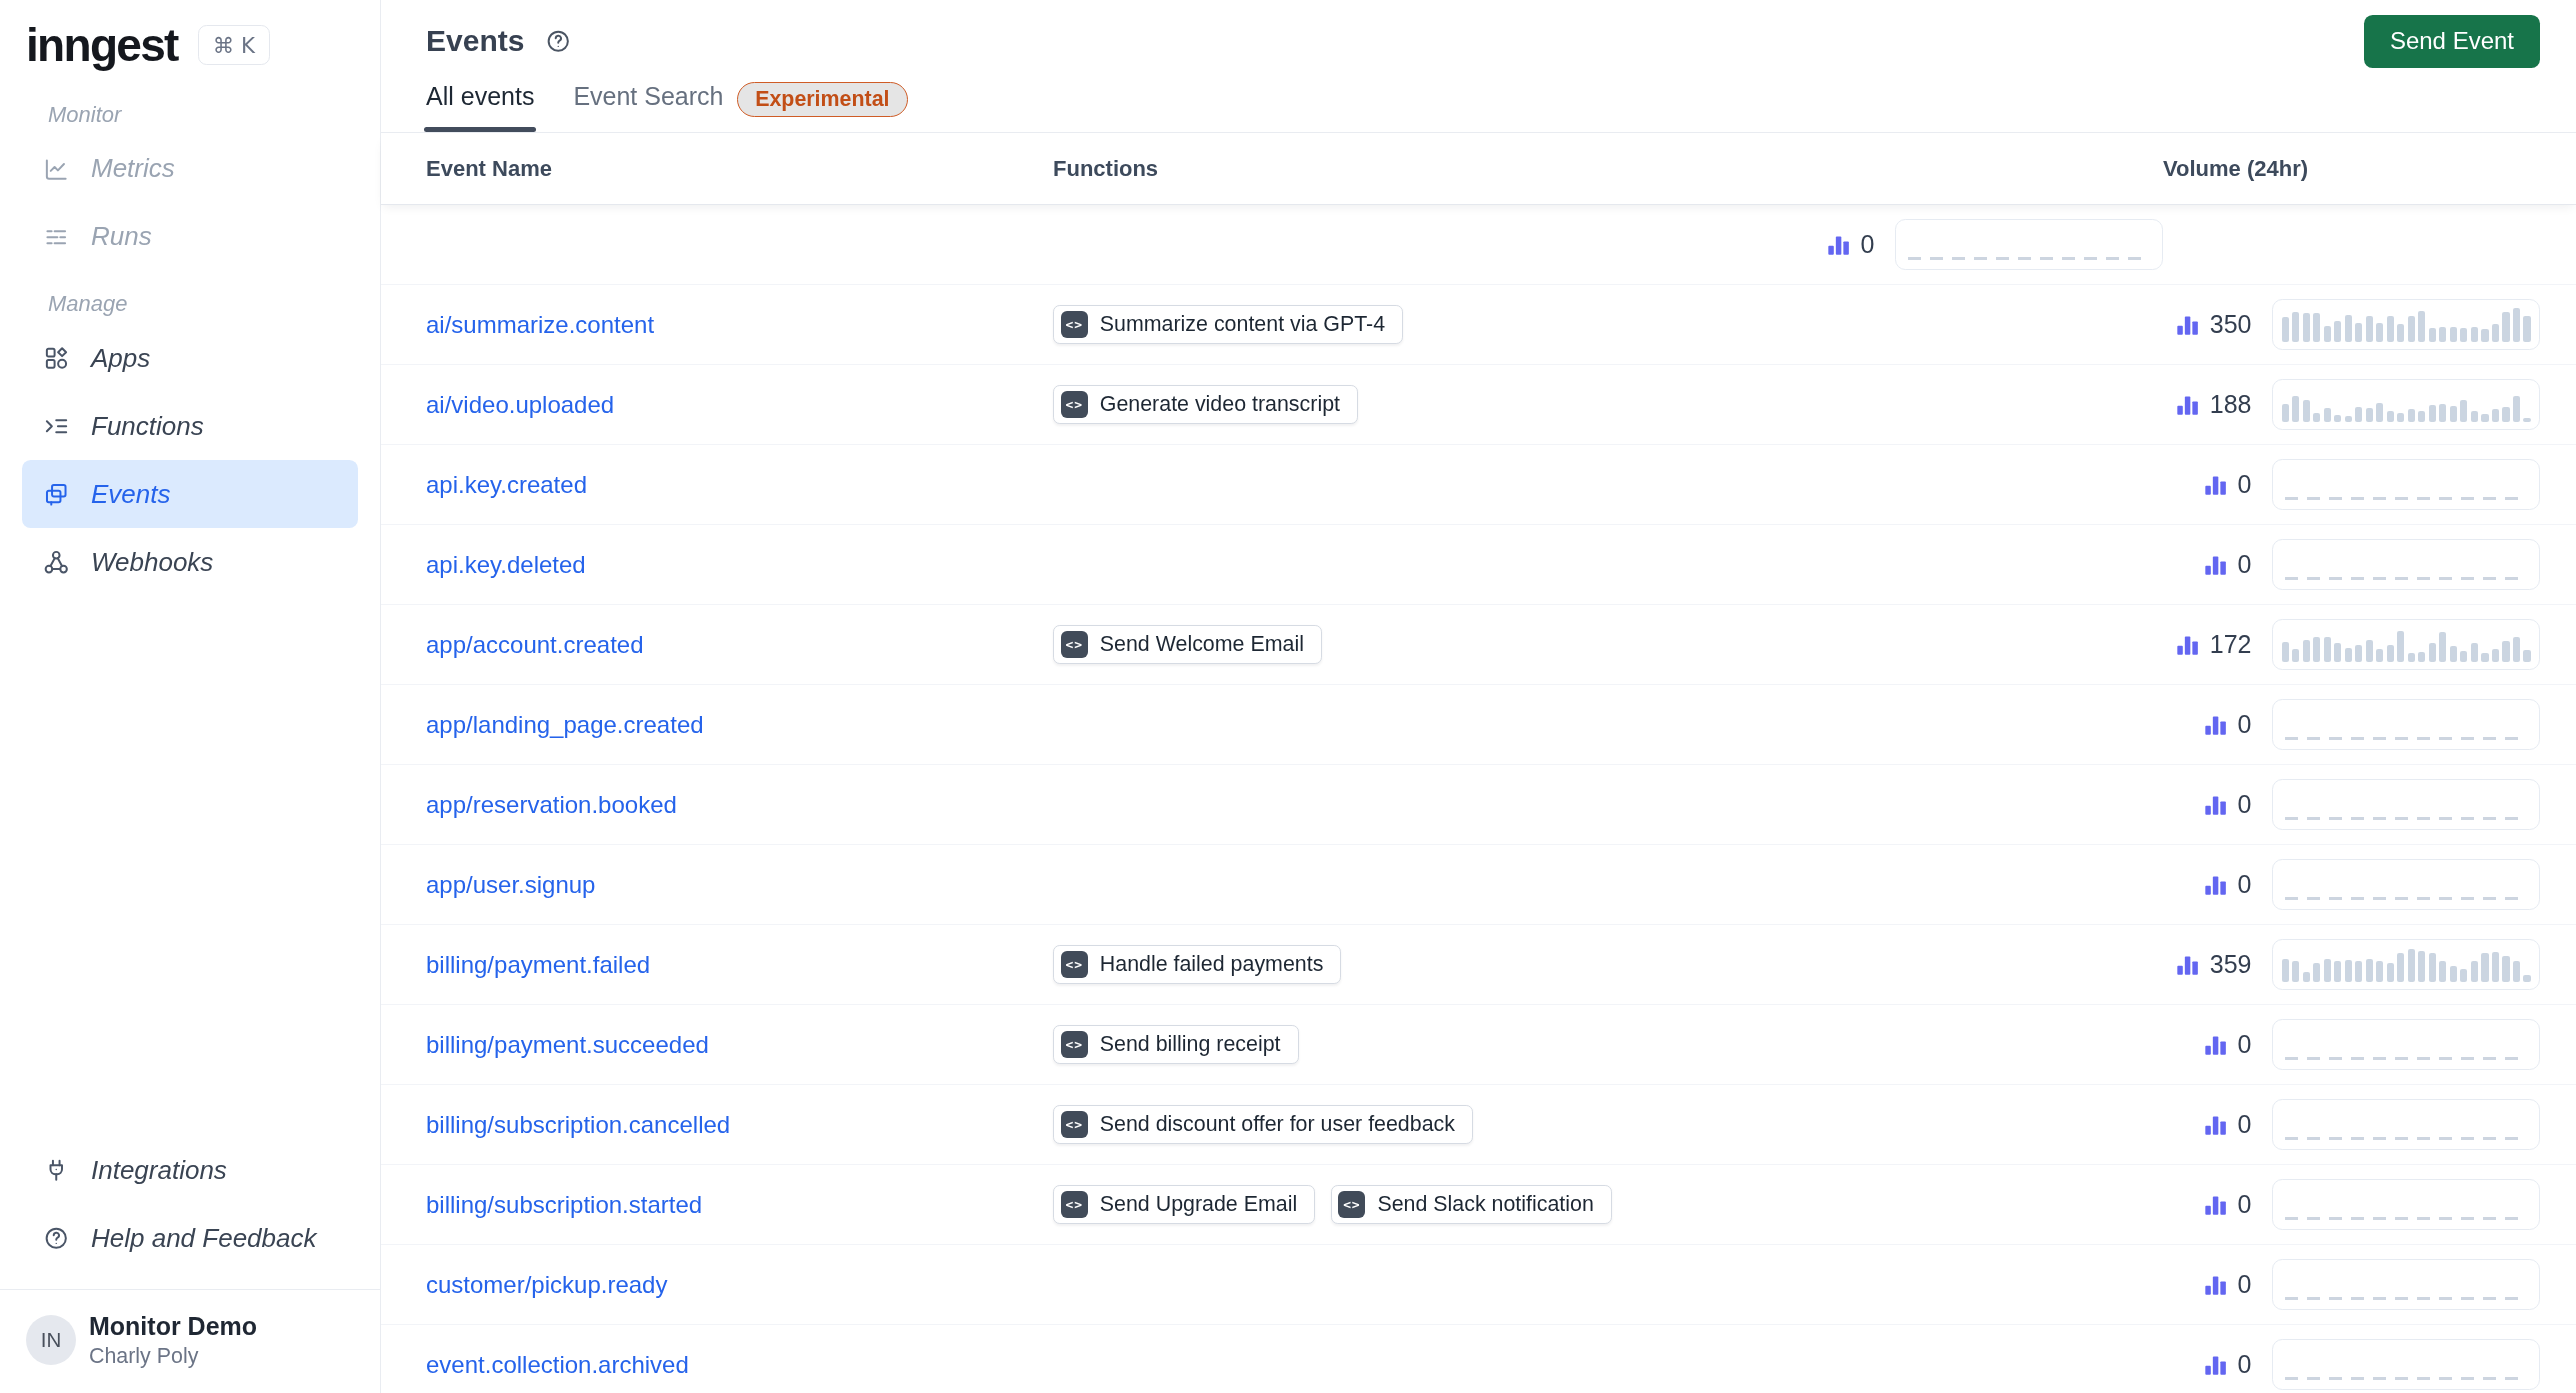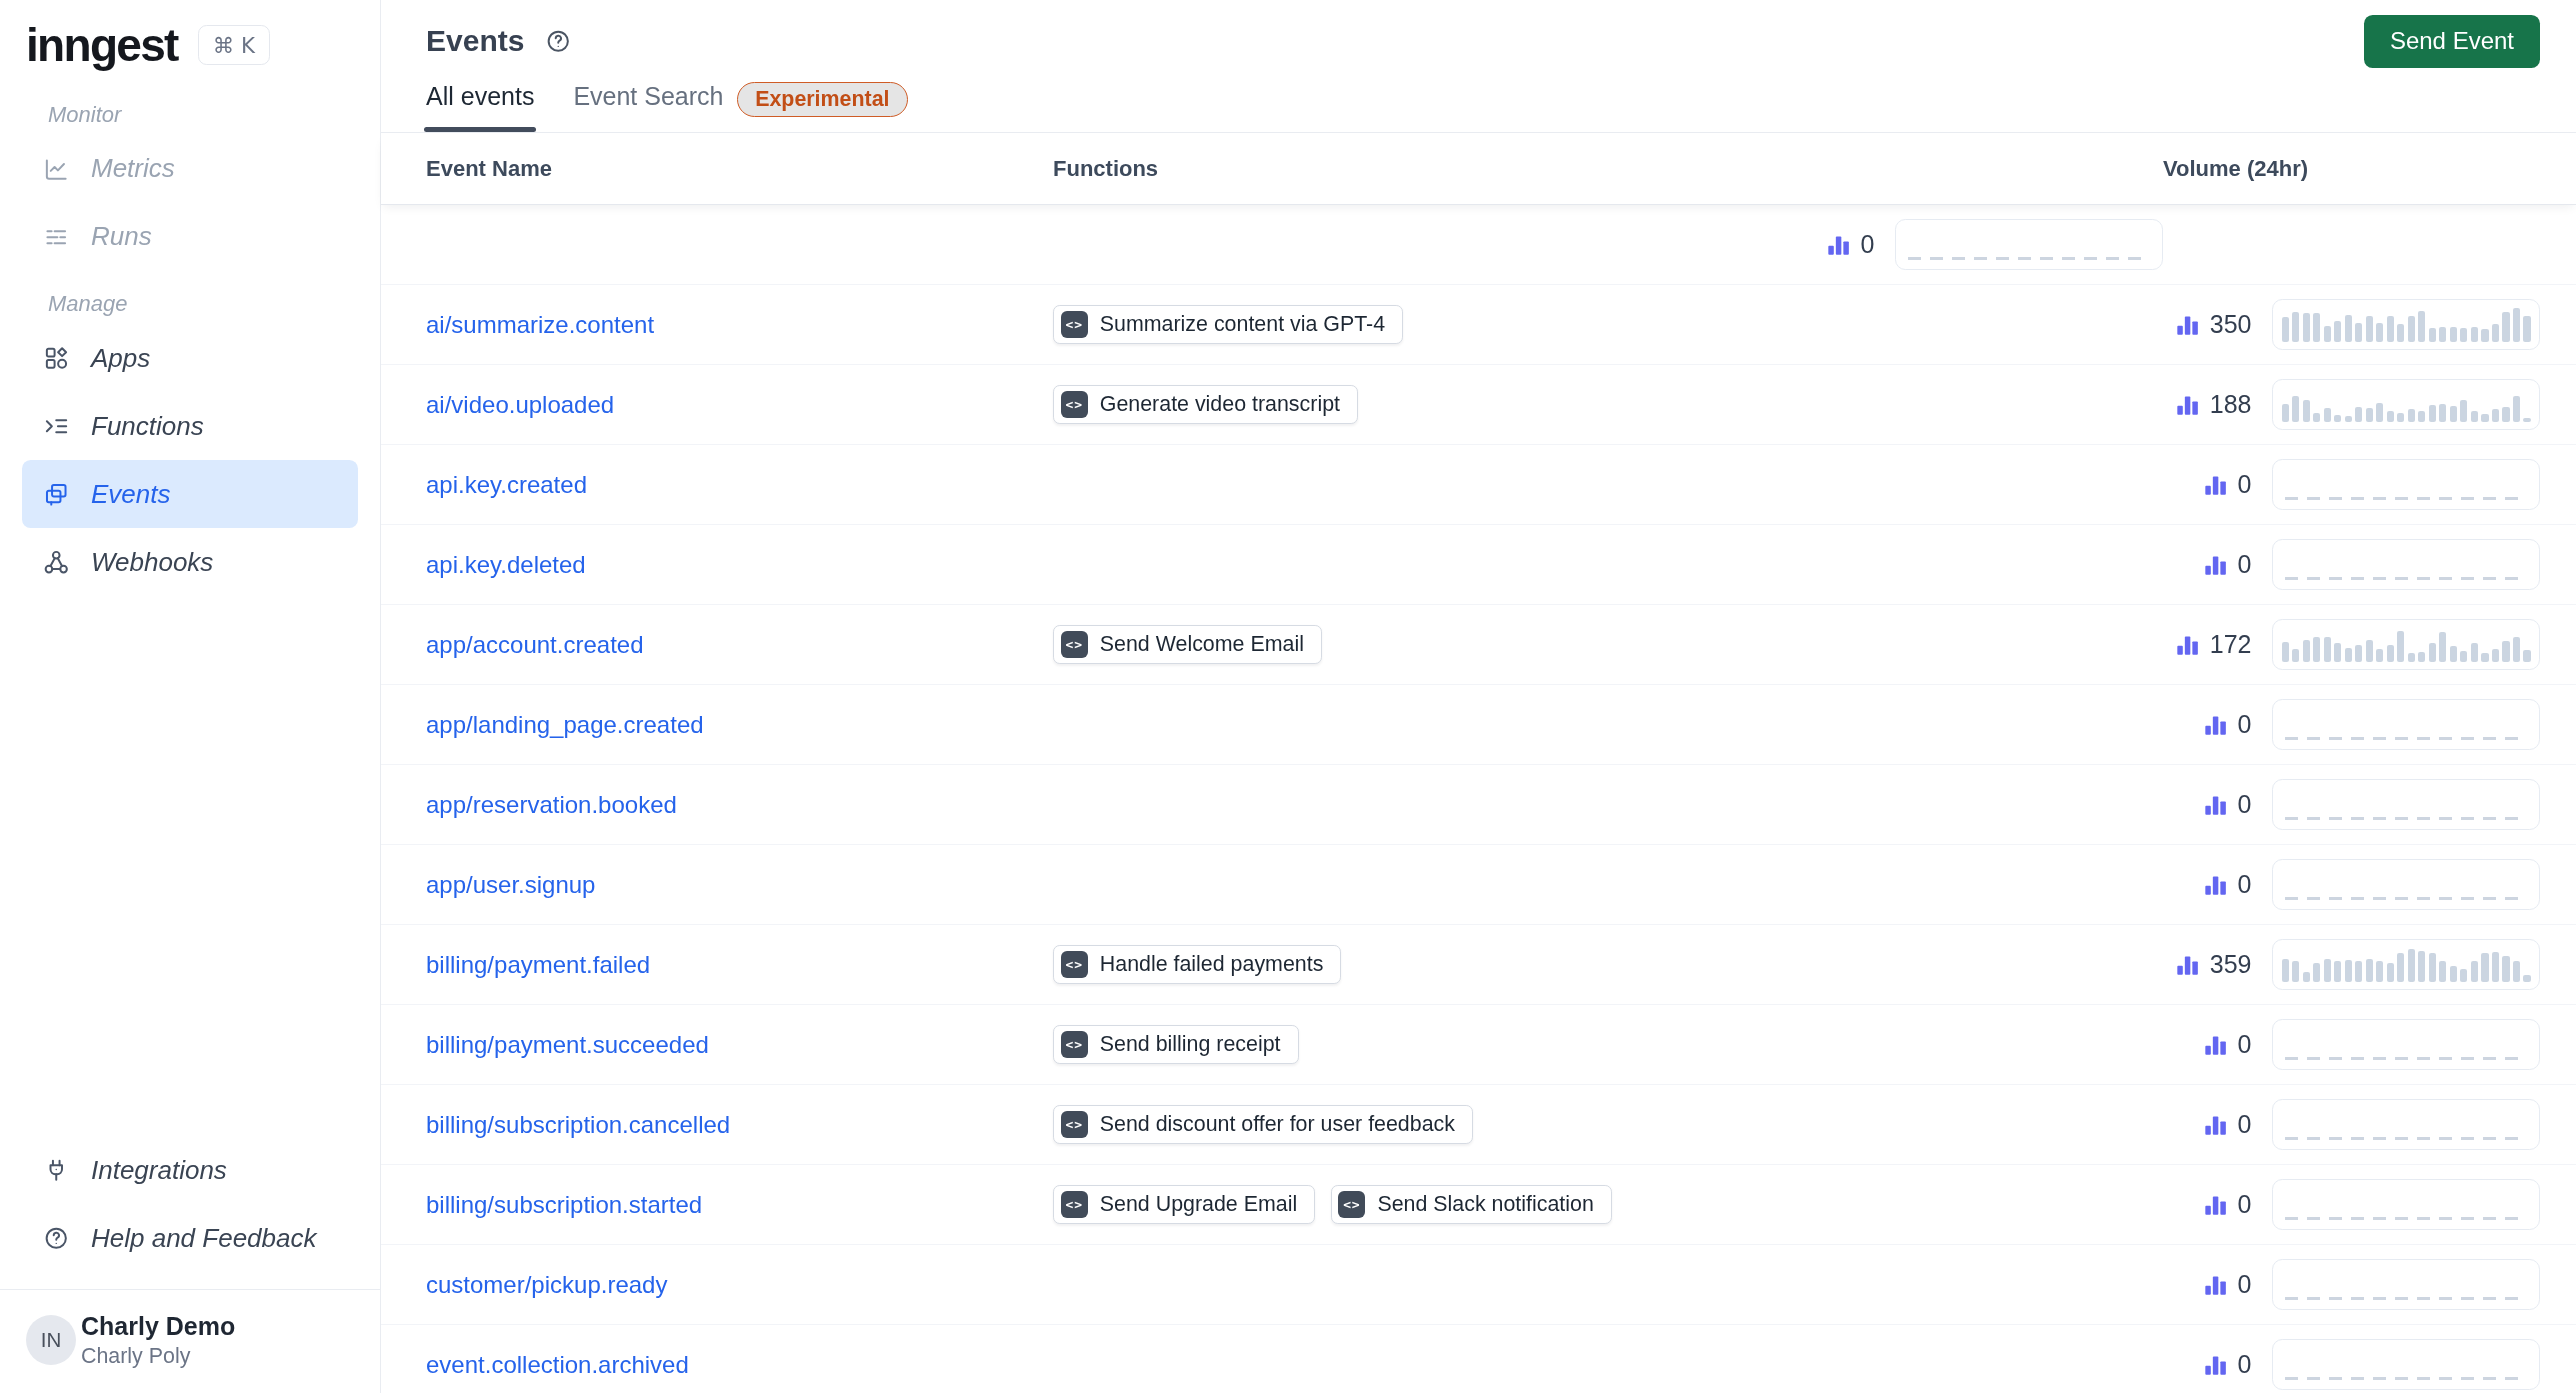--- a/index.html
+++ b/index.html
@@ -48,21 +48,21 @@
     font-size: 26px; color: #3a4453; cursor: pointer;
   }
   .nav-item .icon { display: flex; color: #4a5567; }
   .nav-item.disabled { color: #9aa4b2; }
   .nav-item.disabled .icon { color: #9aa4b2; }
   .nav-item.active { background: #dbeafe; color: #2563eb; }
   .nav-item.active .icon { color: #2563eb; }
   .sidebar-bottom { margin-top: auto; display: flex; flex-direction: column; }
   .sidebar-bottom .nav { margin-top: 0; }
   .sidebar-divider { border-top: 1.7px solid #e9ecf1; margin-top: 17px; }
-  .user-row { display: flex; align-items: center; gap: 5px; padding: 20.5px 26px 24px 26px; cursor: pointer; }
+  .user-row { display: flex; align-items: center; gap: 13px; padding: 20.5px 26px 24px 26px; cursor: pointer; }
   .avatar {
     width: 50px; height: 50px; border-radius: 50%;
     background: #e5e8ee; color: #49505c; font-size: 20.5px; font-weight: 500;
     display: flex; align-items: center; justify-content: center; flex: 0 0 50px;
   }
   .user-org { font-size: 25px; font-weight: 600; color: #1f2733; line-height: 1.2; }
   .user-name { font-size: 21.4px; color: #6b7486; margin-top: 3.4px; }
 
   
   .main { flex: 1; display: flex; flex-direction: column; min-width: 0; }
@@ -247,21 +247,21 @@
                 <circle cx="12" cy="16.7" r="0.6" fill="currentColor" stroke="none"></circle>
               </svg>
             </span>
        <span class="nav-text">Help and Feedback</span>
      </div>
         </nav>
       <div class="sidebar-divider"></div>
       <div class="user-row">
         <div class="avatar">IN</div>
         <div>
-          <div class="user-org">Charly Demo</div>
+          <div class="user-org">Monitor Demo</div>
           <div class="user-name">Charly Poly</div>
         </div>
       </div>
     </div>
   </aside>
 
   <main class="main">
     <div class="page-head">
       <h1 class="page-title">Events</h1>
       <span class="title-help">

